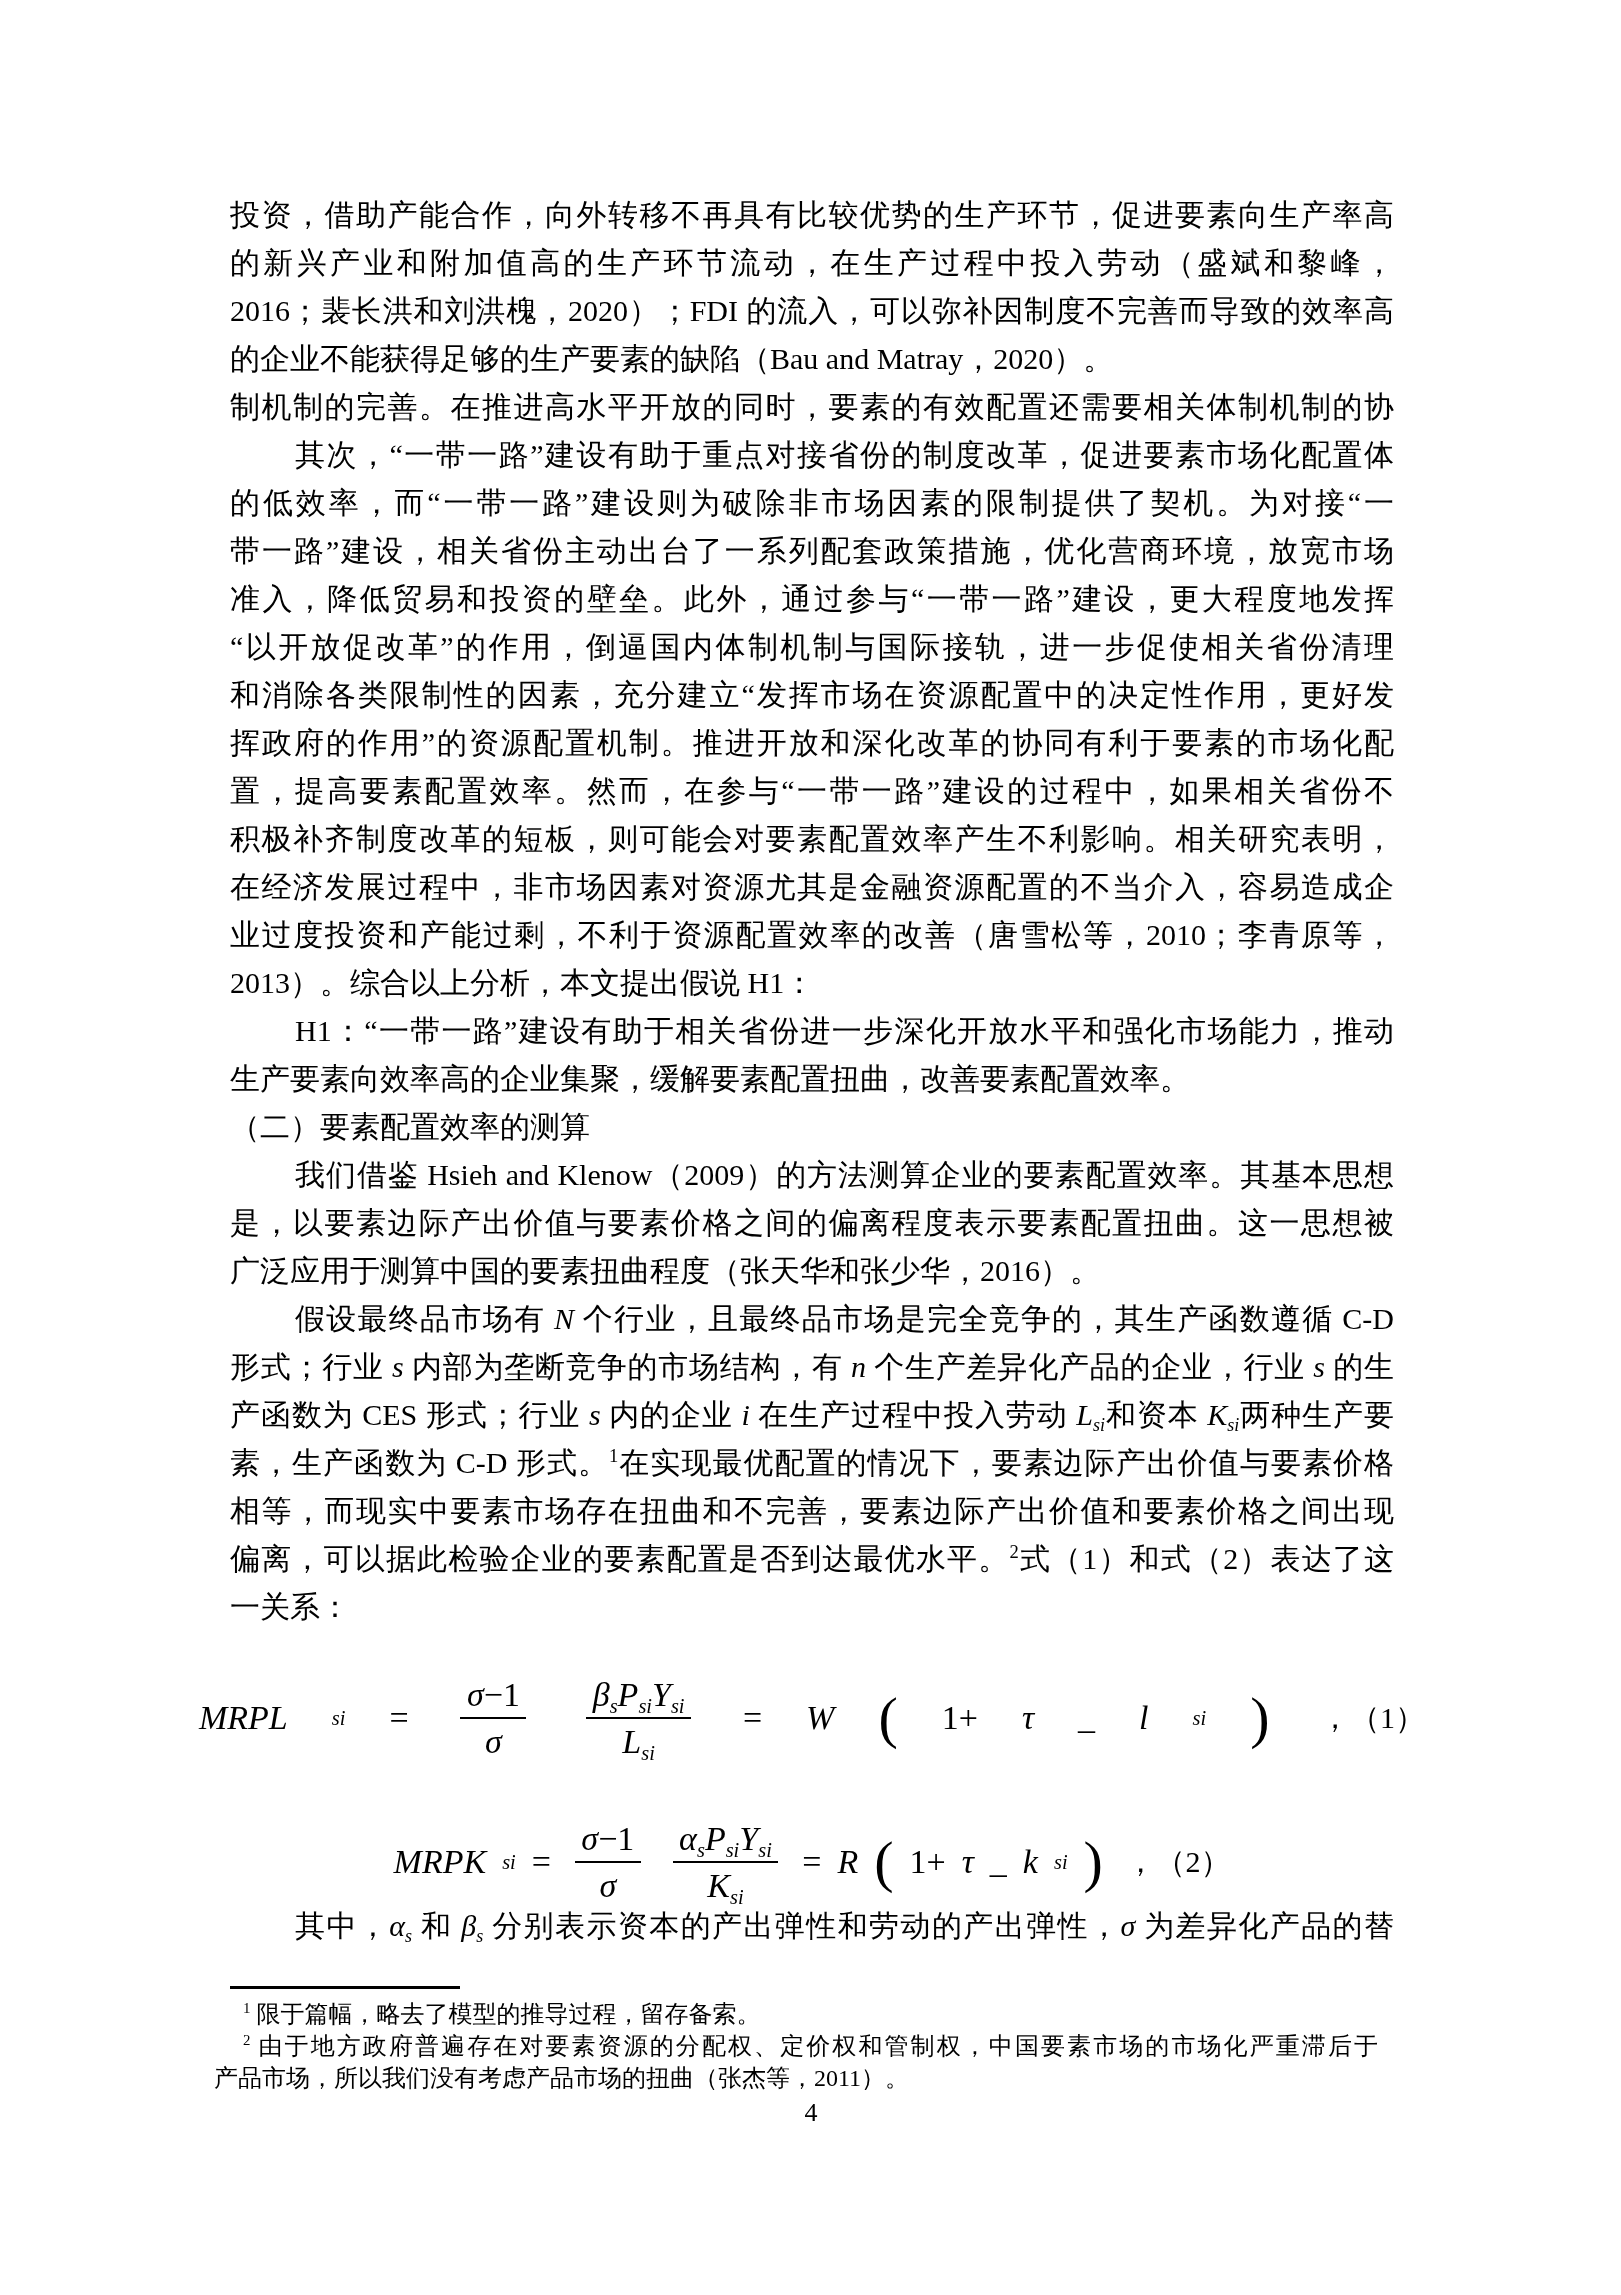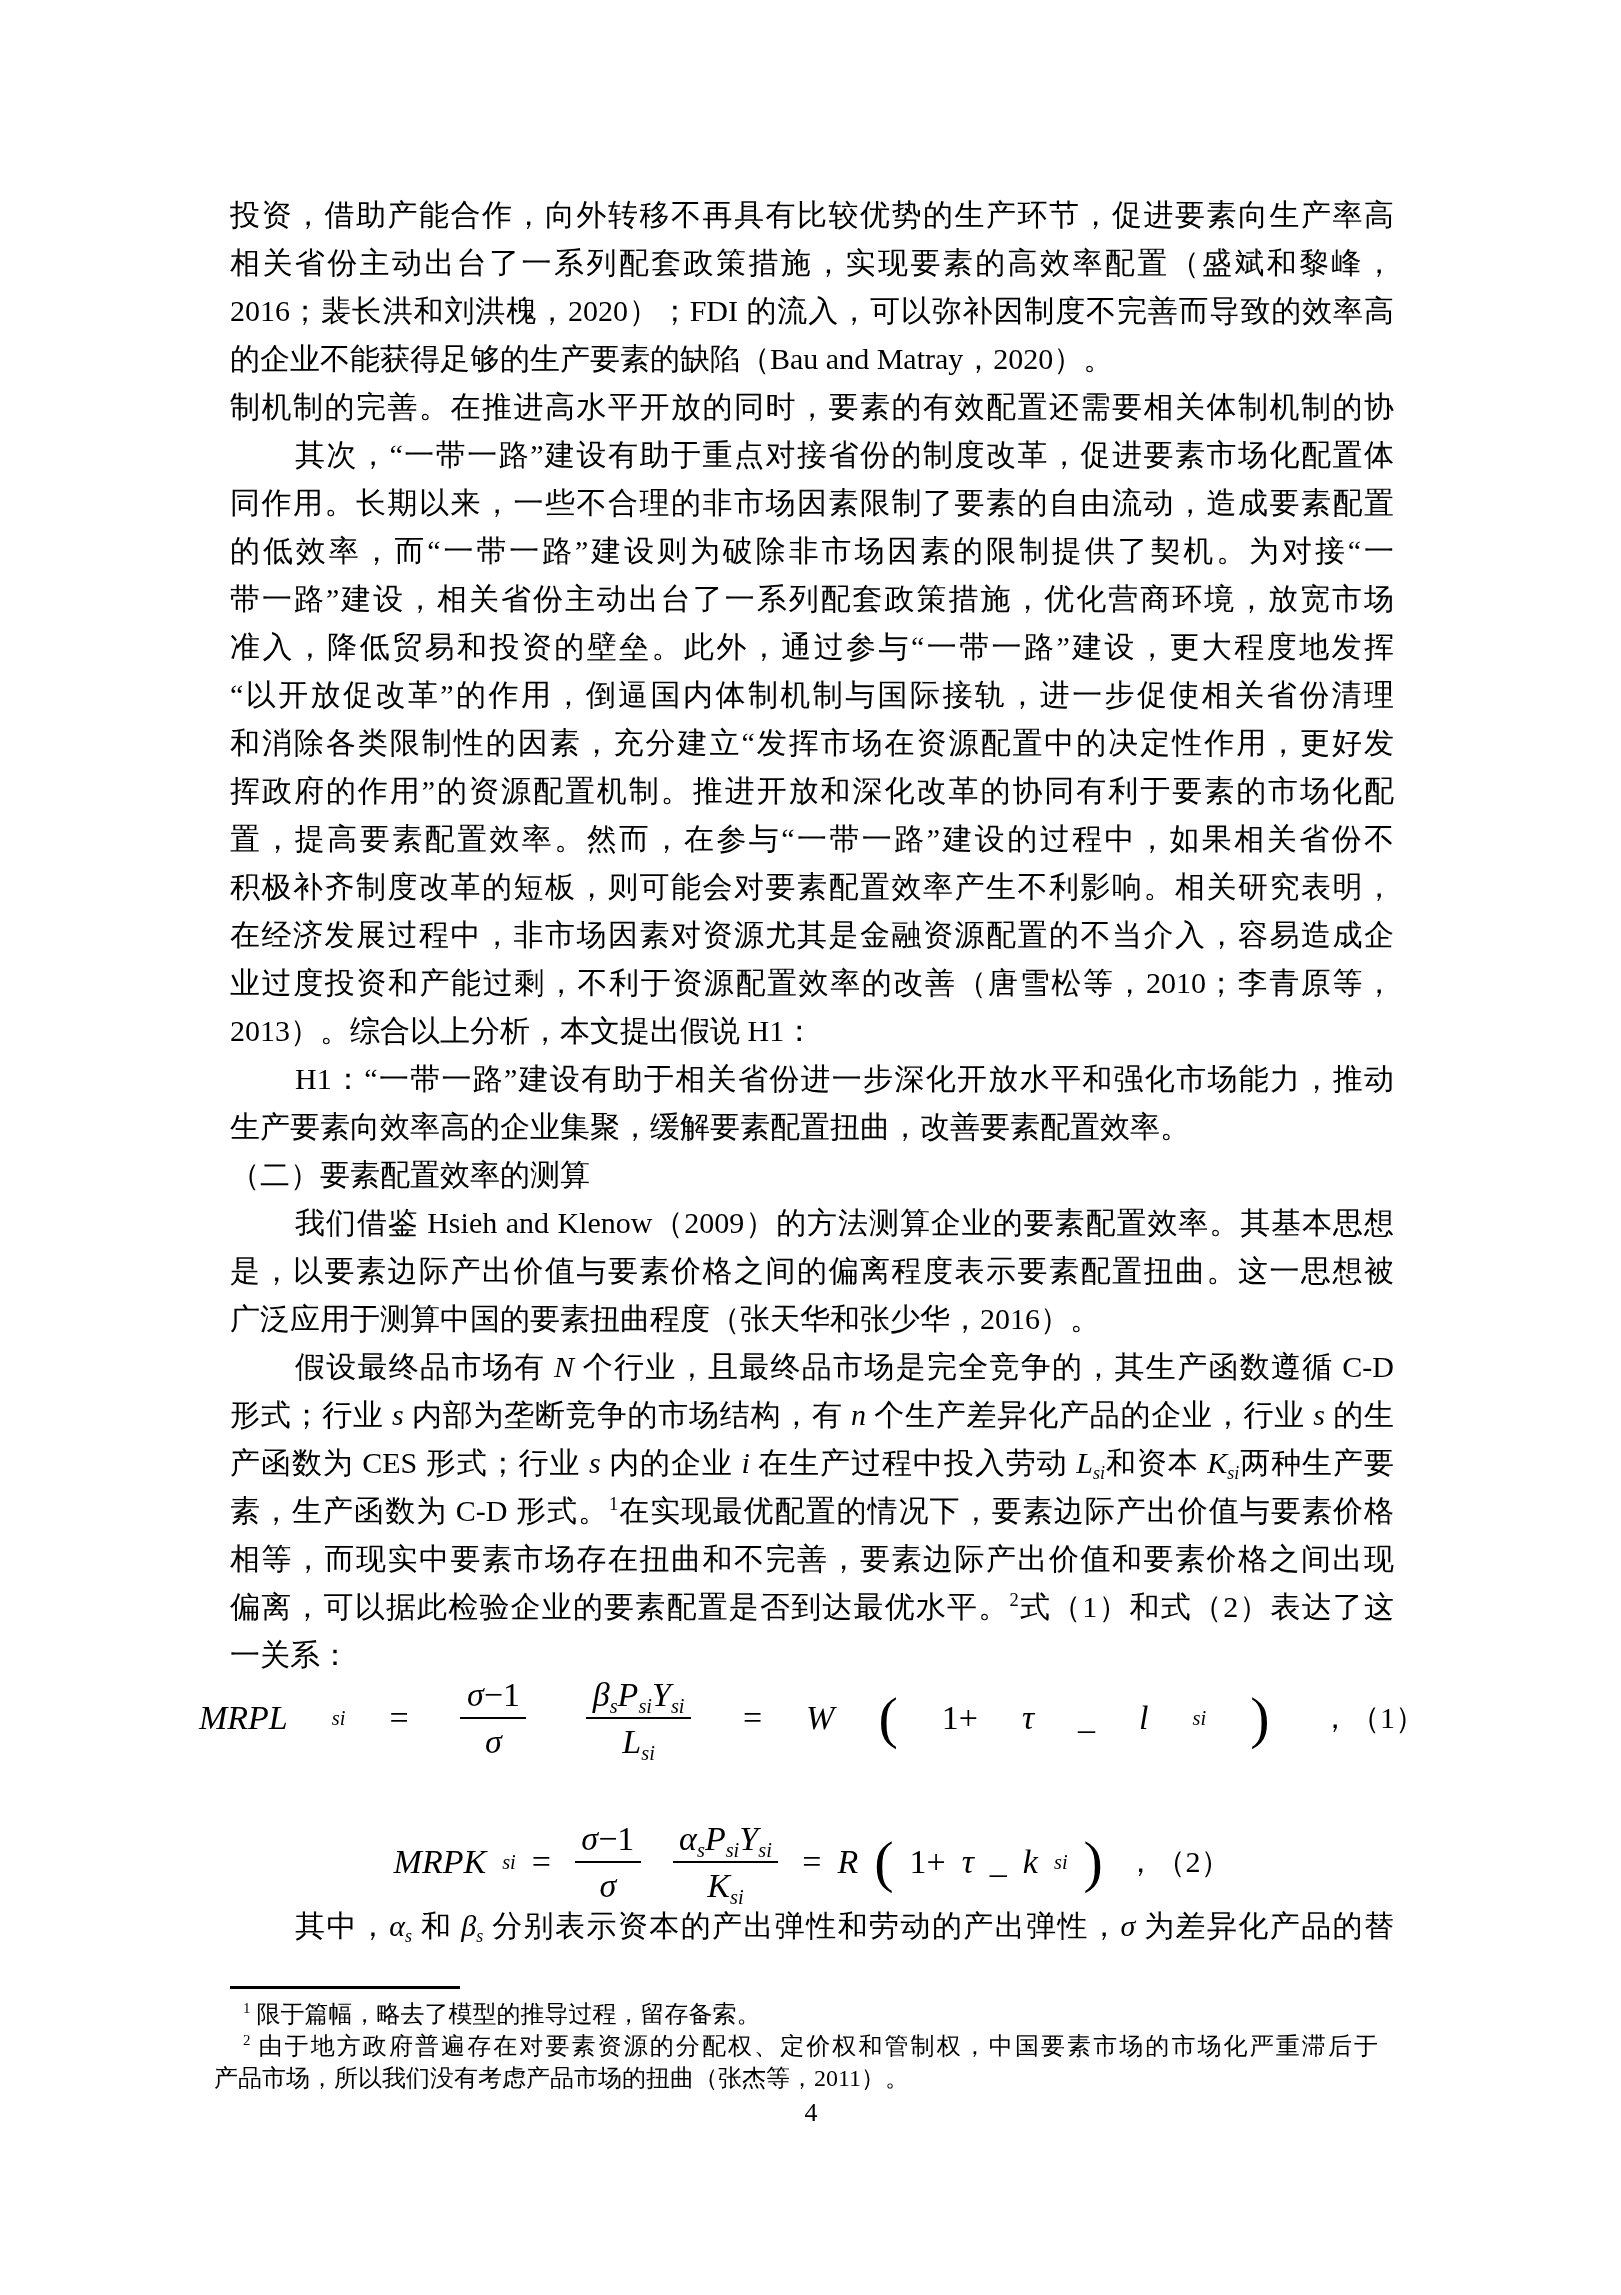--- a/index.html
+++ b/index.html
@@ -54,26 +54,25 @@
     position:absolute;left:0;top:2097px;width:1622px;
     text-align:center;font-size:26px;line-height:32px;
   }
 </style>
 </head>
 <body>
 
 <div class="page">
   <div id="body-lines">
       <div class="line"><span>投资，借助产能合作，向外转移不再具有比较优势的生产环节，促进要素向生产率高</span></div>
-      <div class="line"><span>相关省份主动出台了一系列配套政策措施，实现要素的高效率配置（盛斌和黎峰，</span></div>
+      <div class="line"><span>的新兴产业和附加值高的生产环节流动，在生产过程中投入劳动（盛斌和黎峰，</span></div>
       <div class="line"><span>2016；裴长洪和刘洪槐，2020）；FDI 的流入，可以弥补因制度不完善而导致的效率高</span></div>
       <div class="line last"><span>的企业不能获得足够的生产要素的缺陷（Bau and Matray，2020）。</span></div>
       <div class="line"><span>制机制的完善。在推进高水平开放的同时，要素的有效配置还需要相关体制机制的协</span></div>
       <div class="line ind"><span>其次，“一带一路”建设有助于重点对接省份的制度改革，促进要素市场化配置体</span></div>
-      <div class="line"><span>同作用。长期以来，一些不合理的非市场因素限制了要素的自由流动，造成要素配置</span></div>
       <div class="line"><span>的低效率，而“一带一路”建设则为破除非市场因素的限制提供了契机。为对接“一</span></div>
       <div class="line"><span>带一路”建设，相关省份主动出台了一系列配套政策措施，优化营商环境，放宽市场</span></div>
       <div class="line"><span>准入，降低贸易和投资的壁垒。此外，通过参与“一带一路”建设，更大程度地发挥</span></div>
       <div class="line"><span>“以开放促改革”的作用，倒逼国内体制机制与国际接轨，进一步促使相关省份清理</span></div>
       <div class="line"><span>和消除各类限制性的因素，充分建立“发挥市场在资源配置中的决定性作用，更好发</span></div>
       <div class="line"><span>挥政府的作用”的资源配置机制。推进开放和深化改革的协同有利于要素的市场化配</span></div>
       <div class="line"><span>置，提高要素配置效率。然而，在参与“一带一路”建设的过程中，如果相关省份不</span></div>
       <div class="line"><span>积极补齐制度改革的短板，则可能会对要素配置效率产生不利影响。相关研究表明，</span></div>
       <div class="line"><span>在经济发展过程中，非市场因素对资源尤其是金融资源配置的不当介入，容易造成企</span></div>
       <div class="line"><span>业过度投资和产能过剩，不利于资源配置效率的改善（唐雪松等，2010；李青原等，</span></div>

